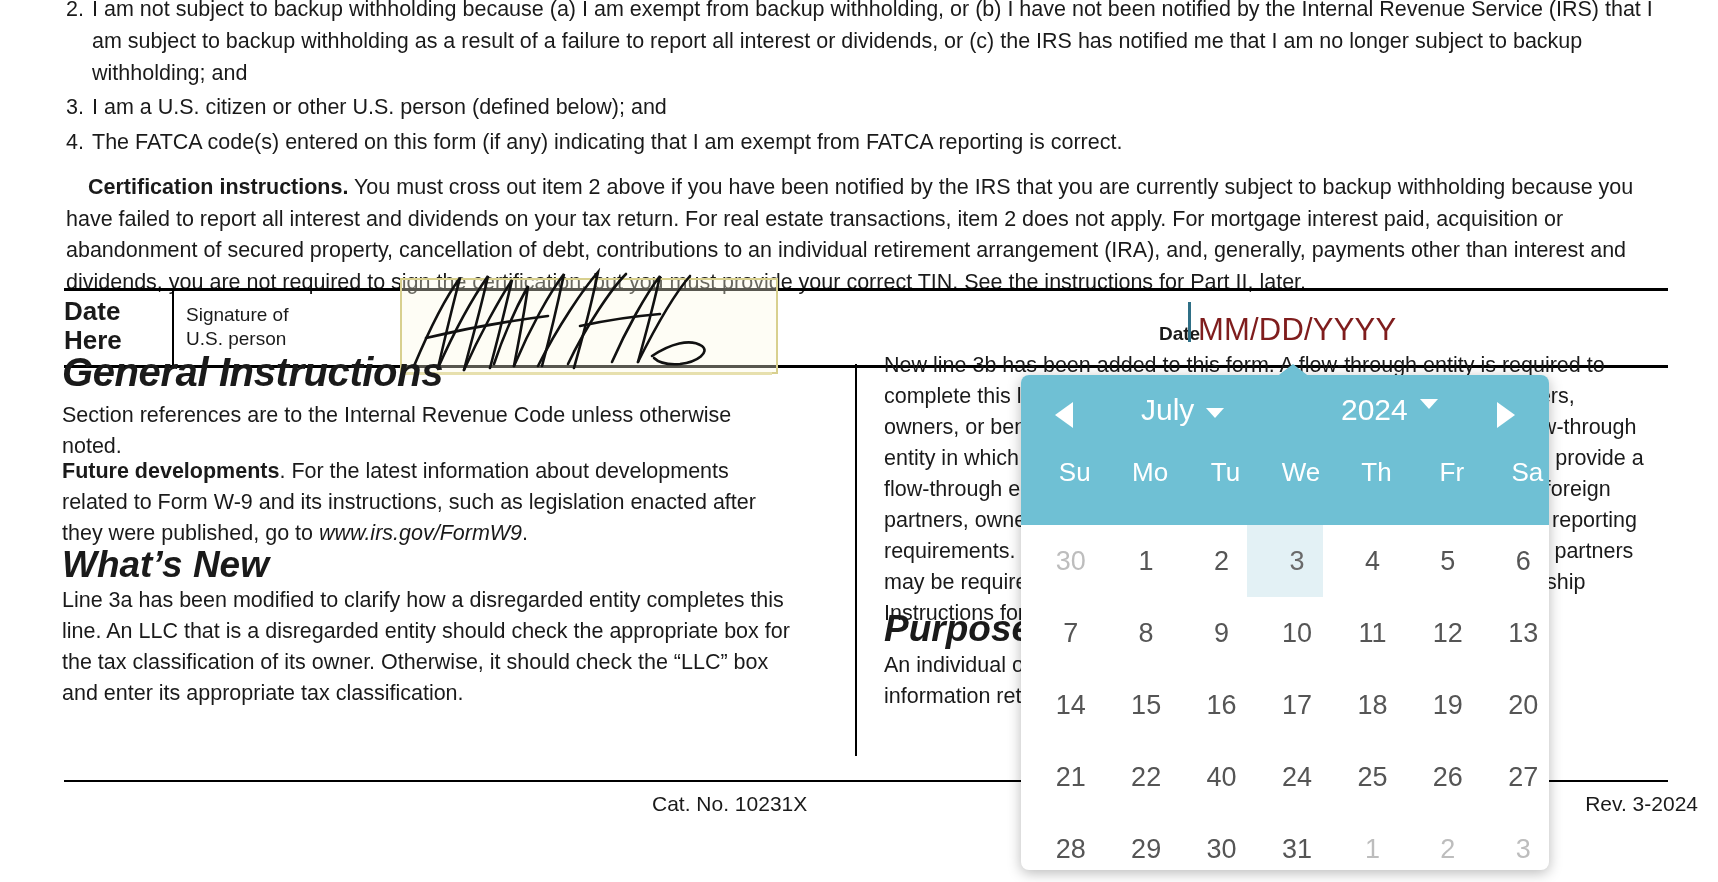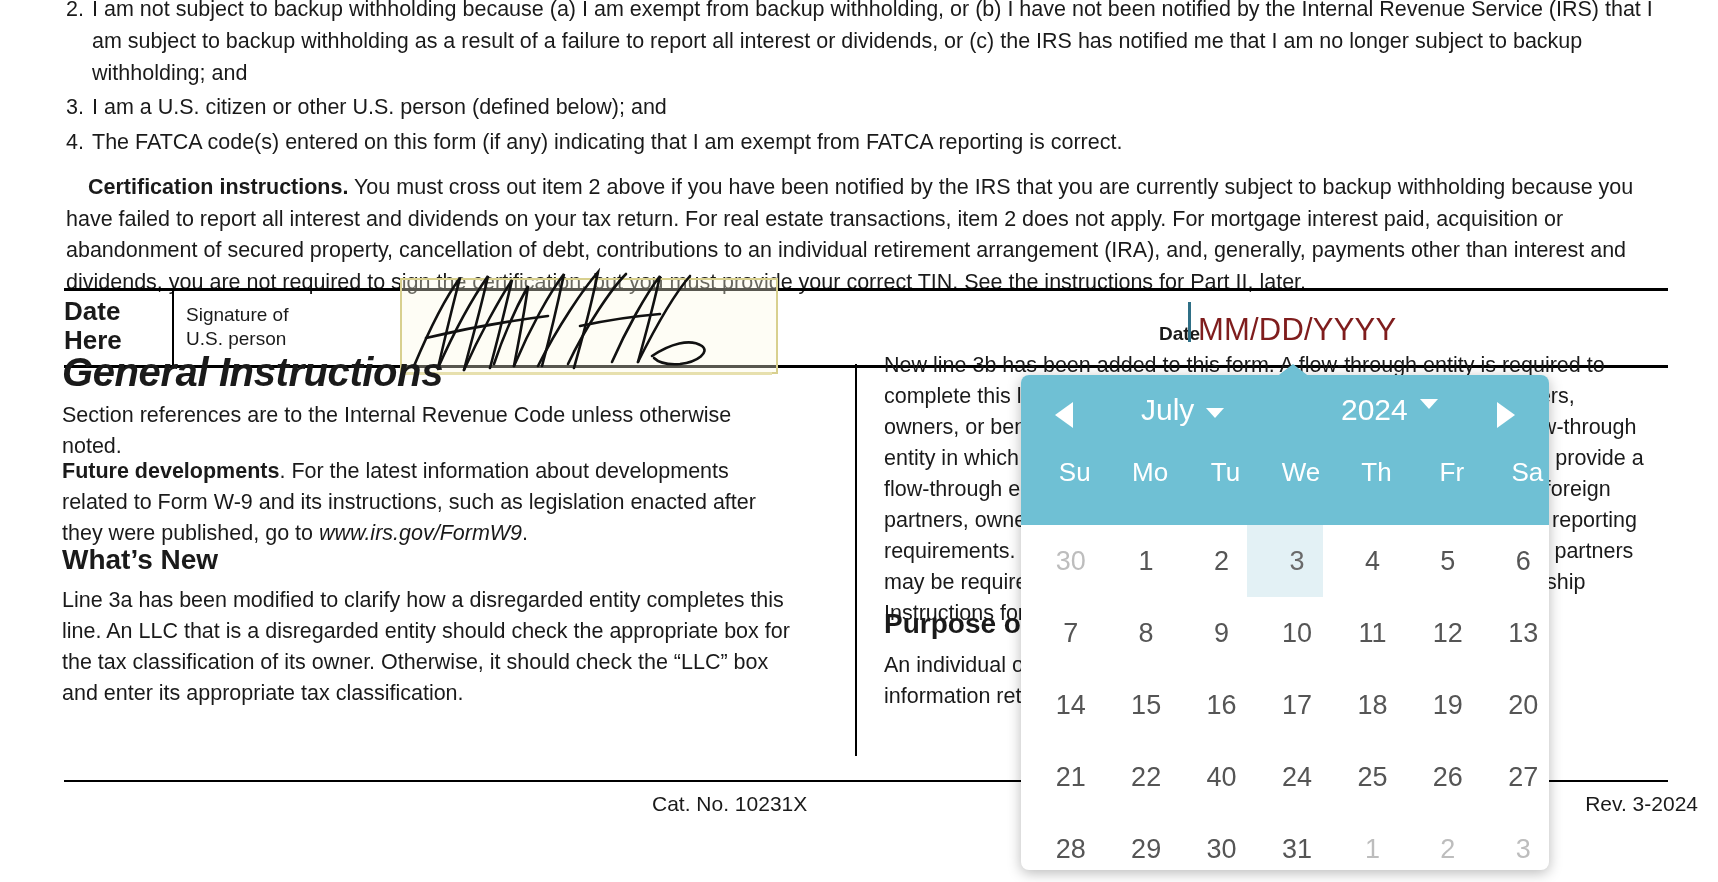--- a/index.html
+++ b/index.html
@@ -153,22 +153,23 @@
   
   .h1 {
     position: absolute;
     font-size: 40px;
     font-weight: bold;
     letter-spacing: -0.4px;
     font-style: italic;
   }
   .h2 {
     position: absolute;
-    font-size: 28px;
+    font-size: 37px;
     font-weight: bold;
+    font-style: italic;
   }
   .para {
     position: absolute;
     font-size: 21.5px;
     line-height: 1.44;
   }
   .para b { font-weight: bold; }
   .para i { font-style: italic; }
 
   #gen-instructions { left: 62px; top: 350px; }

